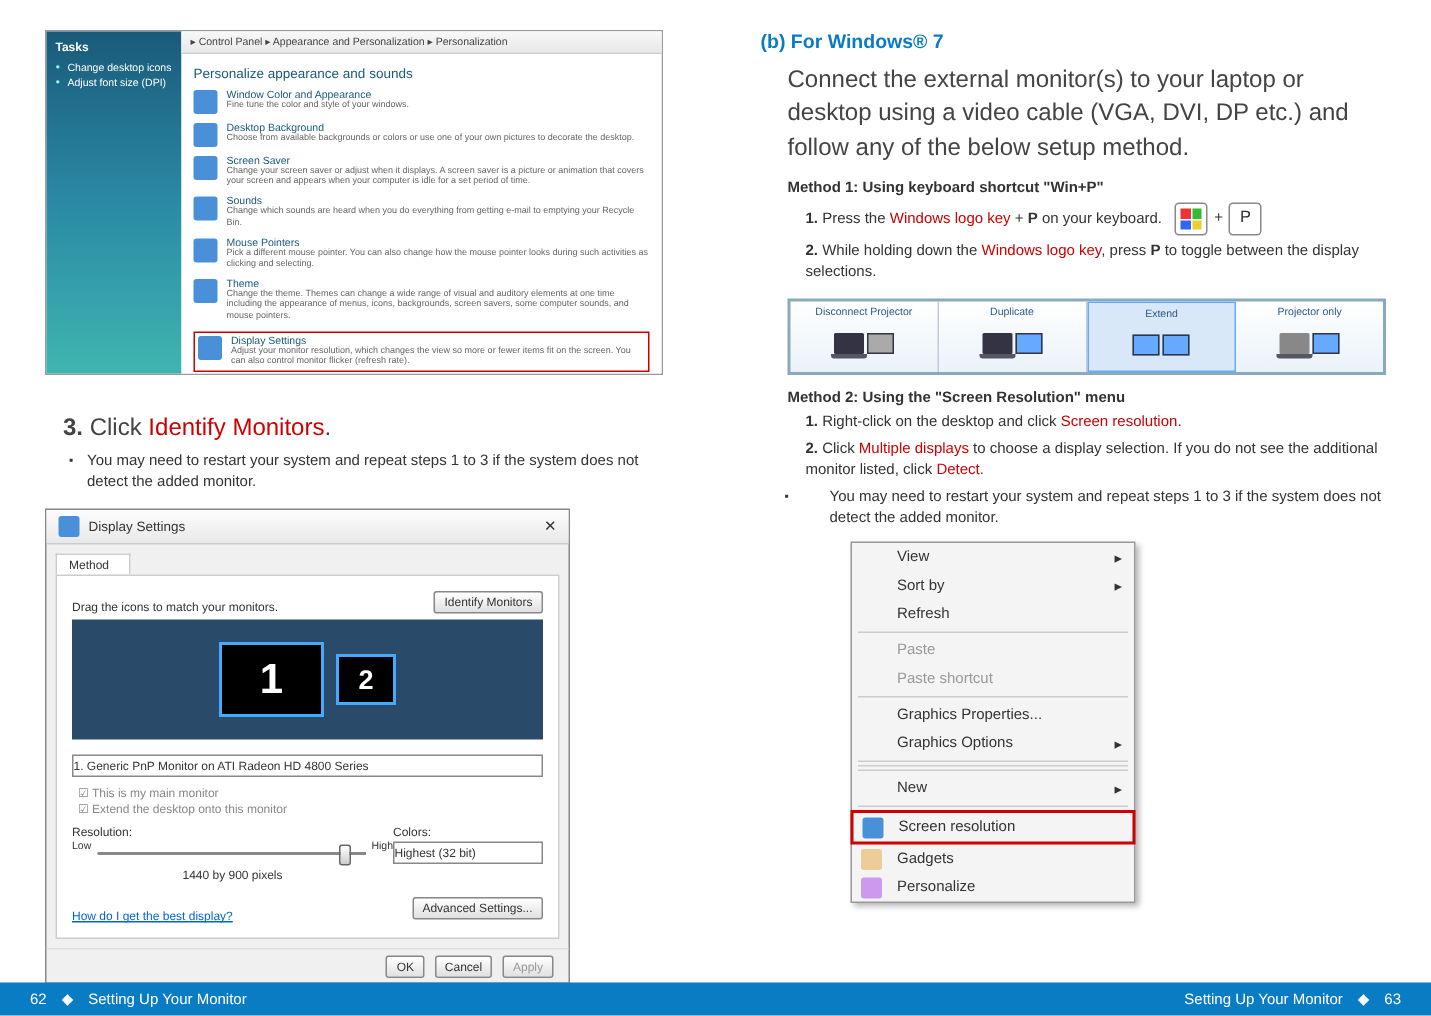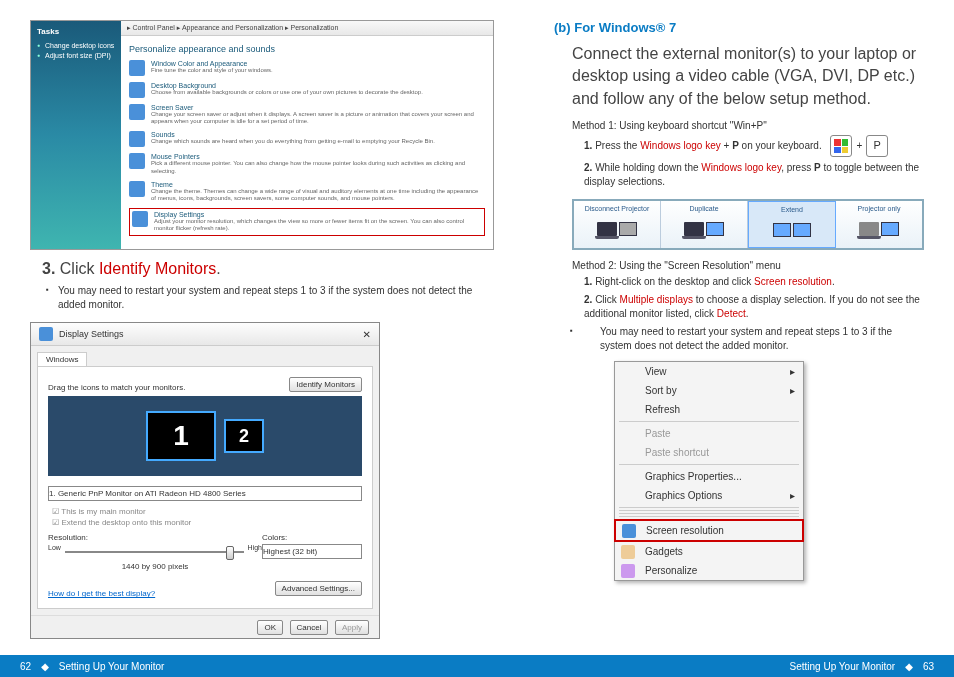--- a/index.html
+++ b/index.html
@@ -6,29 +6,29 @@
 body{font-family:Arial,sans-serif;font-size:11px;color:#333;background:#fff;width:954px;height:677px;position:relative}
 .page{display:flex;width:100%;height:100%}
 .left-col,.right-col{flex:1;padding:20px 30px 0 30px;position:relative}
 .footer{position:absolute;bottom:0;left:0;right:0;height:22px;background:#0a7cc4;color:#fff;display:flex;align-items:center;padding:0 20px;font-size:10px}
 .footer-left{flex:1}
 .footer-right{text-align:right}
 .diamond{margin:0 10px}
 h2.section-head{color:#0a7cc4;font-size:13px;font-weight:bold;margin-bottom:8px}
 .section-prefix{color:#0a7cc4}
 .body-text{font-size:16px;line-height:1.4;color:#444}
-.method{font-weight:normal;font-size:10px;margin-top:10px;margin-bottom:4px}
+.method{font-weight:bold;font-size:10px;margin-top:10px;margin-bottom:4px}
 ol{list-style:none;padding-left:12px}
 ol li{margin-bottom:4px;font-size:10px;line-height:1.4}
 .num{font-weight:bold}
 .red{color:#c00}
 .sub-bullet{padding-left:28px;font-size:10px;line-height:1.4;margin-top:4px;position:relative}
 .sub-bullet::before{content:"▪";position:absolute;left:16px;font-size:8px}
 
-.cpanel{width:464px;height:230px;border:1px solid #999;background:#fff;display:flex;font-size:8px;margin-bottom:8px}
+.cpanel{width:412px;height:230px;border:1px solid #999;background:#fff;display:flex;font-size:8px;margin-bottom:25px}
 .cp-side{width:90px;background:linear-gradient(#1a5a7a,#2a8aa5,#3fb5b0);color:#fff;padding:6px}
 .cp-side .title{font-weight:bold;margin-bottom:6px;font-size:8px}
 .cp-side .task{font-size:7px;margin-bottom:3px;padding-left:8px;position:relative}
 .cp-side .task::before{content:"●";position:absolute;left:0;font-size:5px;color:#8fd}
 .cp-main{flex:1;background:#fff;padding:0}
 .cp-crumb{background:linear-gradient(#f8f8f8,#e8e8e8);border-bottom:1px solid #ccc;padding:3px 6px;font-size:7px;color:#444}
 .cp-body{padding:8px}
 .cp-head{font-size:9px;color:#1a5a7a;margin-bottom:6px}
 .cp-item{display:flex;margin-bottom:6px}
 .cp-icn{width:16px;height:16px;background:#4a90d9;margin-right:6px;flex-shrink:0;border-radius:2px}
@@ -169,21 +169,21 @@
       <span>Click </span><span class="red">Identify Monitors</span><span>.</span>
     </div>
     <div class="sub-bullet">You may need to restart your system and repeat steps 1 to 3 if the system does not detect the added monitor.</div>
 
     <div class="dsdialog">
       <div class="ds-title">
           <div class="ds-title-icn"></div>
           <span>Display Settings</span>
           <span style="margin-left:auto;font-size:10px">✕</span>
         </div>
-      <div class="ds-tab">Windows</div>
+      <div class="ds-tab">Method</div>
       <div class="ds-body">
         <div class="ds-instr">
           <span>Drag the icons to match your monitors.</span>
           <span class="ds-btn">Identify Monitors</span>
         </div>
         <div class="mon-area">
           <div class="mon mon1">1</div>
           <div class="mon mon2">2</div>
         </div>
         <div class="ds-drop">1. Generic PnP Monitor on ATI Radeon HD 4800 Series</div>
@@ -295,20 +295,21 @@
       <div class="ctx-item">Refresh</div>
       <div class="ctx-sep"></div>
       <div class="ctx-item dis">Paste</div>
       <div class="ctx-item dis">Paste shortcut</div>
       <div class="ctx-sep"></div>
       <div class="ctx-item">Graphics Properties...</div>
       <div class="ctx-item arrow">Graphics Options</div>
       <div class="ctx-sep"></div>
       <div class="ctx-sep"></div>
       <div class="ctx-sep"></div>
+      <div class="ctx-item arrow">New</div>
       <div class="ctx-sep"></div>
       <div class="ctx-item ctx-hl"><span class="ctx-icn ctx-scr"></span><span>Screen resolution</span></div>
       <div class="ctx-item"><span class="ctx-icn ctx-gdg"></span><span>Gadgets</span></div>
       <div class="ctx-item"><span class="ctx-icn ctx-per"></span><span>Personalize</span></div>
     </div>
   </div>
 </div>
 
 <div class="footer">
   <div class="footer-left"><span>62</span><span class="diamond">◆</span><span>Setting Up Your Monitor</span></div>

